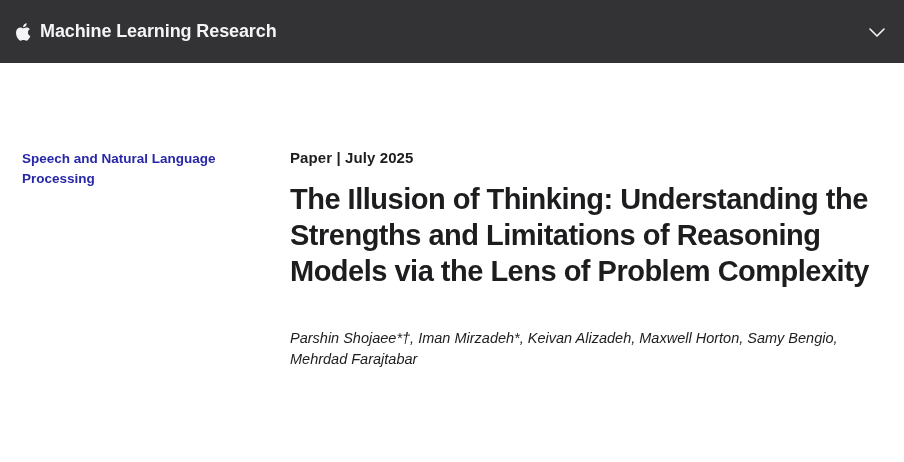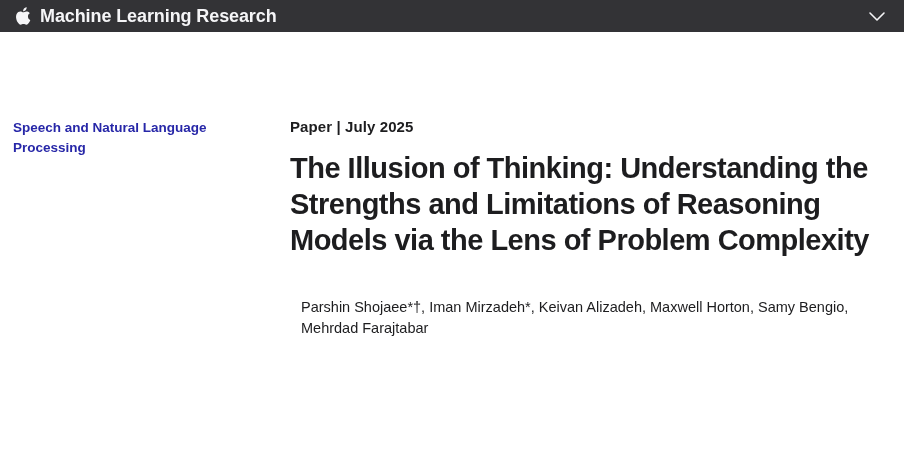--- a/index.html
+++ b/index.html
@@ -10,21 +10,21 @@
     width: 904px;
     height: 462px;
     background: #ffffff;
     font-family: "Liberation Sans", sans-serif;
     -webkit-font-smoothing: antialiased;
     overflow: hidden;
   }
 
   
   .navbar {
-    height: 32px;
+    height: 63px;
     background: #333336;
     display: flex;
     align-items: center;
     justify-content: space-between;
     padding: 0 16px 0 14px;
     box-sizing: border-box;
   }
   .nav-left {
     display: flex;
     align-items: center;
@@ -51,21 +51,21 @@
   }
 
   
   .content {
     display: flex;
     padding-top: 86px;
     box-sizing: border-box;
   }
   .sidebar {
     width: 290px;
-    padding-left: 13px;
+    padding-left: 22px;
     box-sizing: border-box;
     flex: 0 0 290px;
     text-decoration: underline;
   }
   .topic-link {
     color: #2727a8;
     font-size: 13.5px;
     font-weight: 700;
     line-height: 1.45;
     text-decoration: none;
@@ -92,22 +92,23 @@
     font-weight: 700;
     color: #1d1d1f;
     letter-spacing: -0.5px;
     margin: 0 0 38px 0;
     max-width: 590px;
   }
   .authors {
     font-size: 14.5px;
     line-height: 1.48;
     color: #1d1d1f;
-    margin: 11px;
+    margin: 0;
     max-width: 585px;
+    font-style: italic;
   }
 </style>
 </head>
 <body>
 
 <div class="navbar">
   <div class="nav-left">
     <span class="apple-logo">
       <svg viewBox="0 0 17 20" width="17" height="20" aria-hidden="true">
         <path fill="#f5f5f7" d="M13.93 10.6c-.02-2.2 1.8-3.26 1.88-3.31-1.02-1.5-2.62-1.7-3.19-1.73-1.36-.14-2.65.8-3.34.8-.69 0-1.75-.78-2.88-.76-1.48.02-2.85.86-3.61 2.18-1.54 2.67-.39 6.62 1.11 8.79.73 1.06 1.61 2.25 2.75 2.21 1.1-.04 1.52-.71 2.85-.71 1.33 0 1.71.71 2.88.69 1.19-.02 1.94-1.08 2.67-2.14.84-1.23 1.19-2.42 1.21-2.48-.03-.01-2.32-.89-2.34-3.54zM11.74 4.1c.61-.74 1.02-1.77.91-2.8-.88.04-1.94.59-2.57 1.32-.56.65-1.05 1.7-.92 2.7.98.08 1.98-.5 2.58-1.22z"></path>

